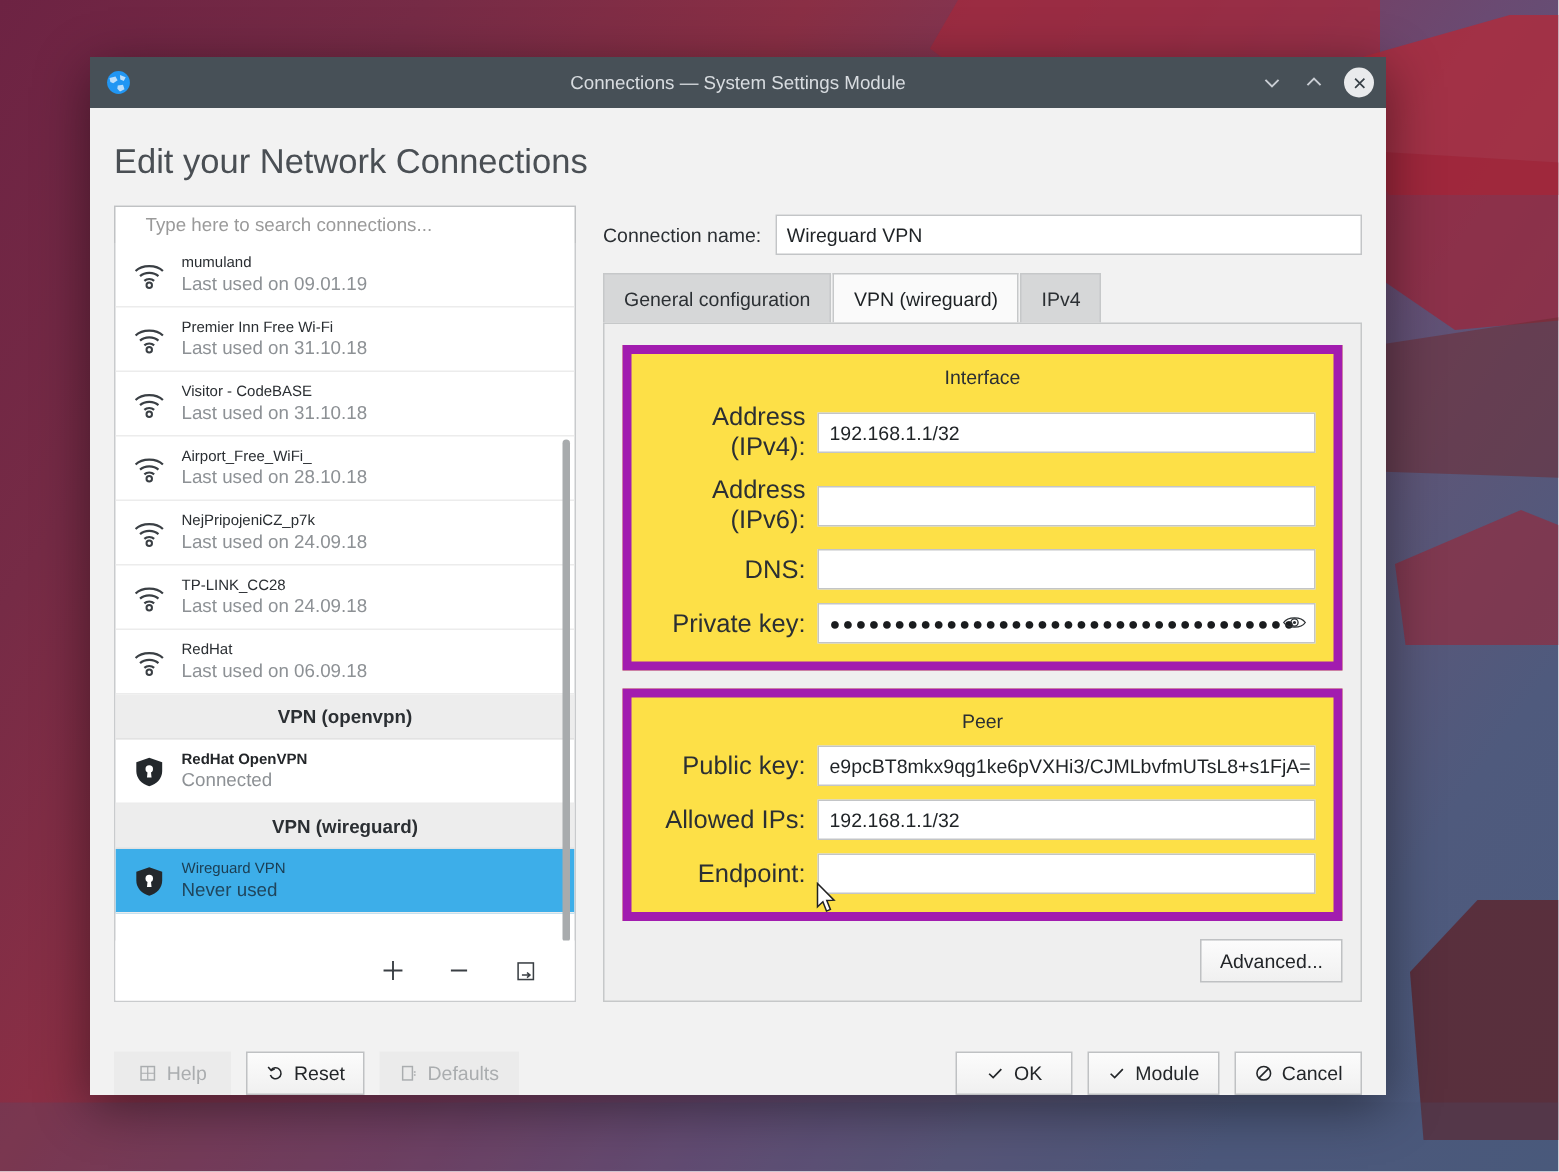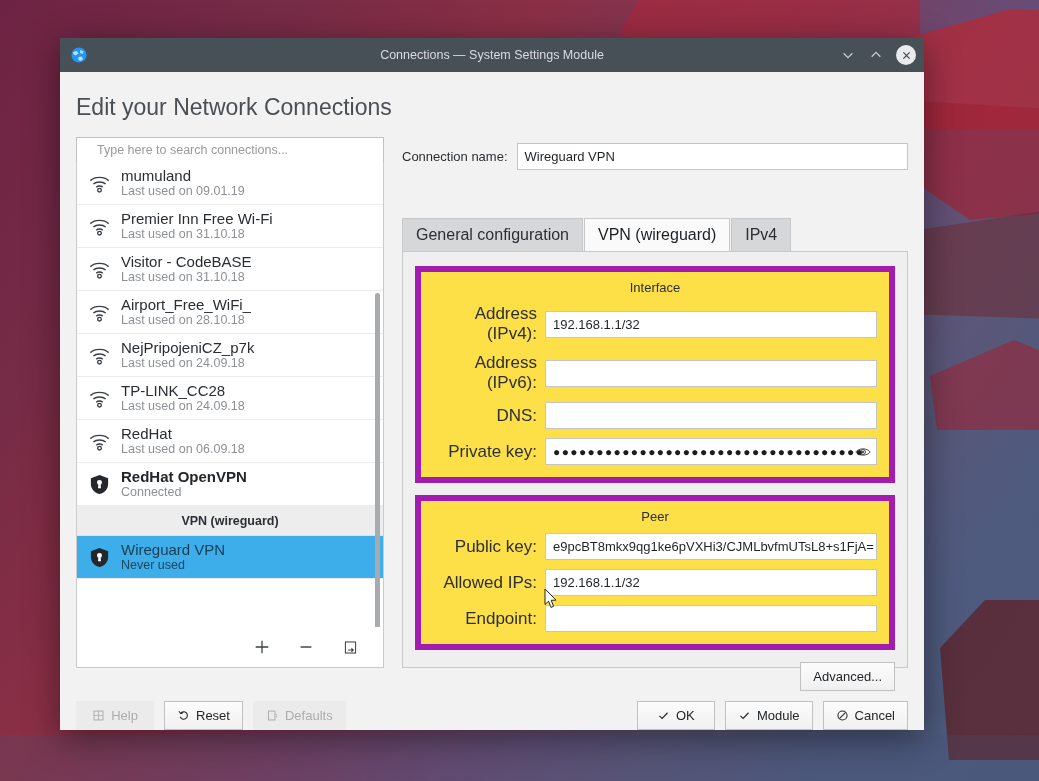--- a/index.html
+++ b/index.html
@@ -164,21 +164,21 @@
     display: flex;
     align-items: center;
     height: 43px;
     padding: 0 8px 0 10px;
     border-bottom: 1px solid #ececec;
     gap: 9px;
   }
   .conn-item.selected { background: #3daee9; }
   .conn-icon { width: 25px; flex: 0 0 25px; display:flex; align-items:center; justify-content:center; }
   .conn-texts { display: flex; flex-direction: column; justify-content: center; line-height: 1.18; overflow: hidden; }
-  .conn-name { font-size: 15px; color: #2a2e32; white-space: nowrap; }
+  .conn-name { font-size: 10px; color: #2a2e32; white-space: nowrap; }
   .conn-sub  { font-size: 12.5px; color: #8d9195; white-space: nowrap; }
   .conn-item.selected .conn-name { color: #1b3d52; }
   .conn-item.selected .conn-sub  { color: #20465d; }
   .conn-item.bold .conn-name { font-weight: bold; color: #232629; }
 
   .group-header {
     height: 30px;
     background: #ededed;
     border-bottom: 1px solid #e2e2e2;
     display: flex;
@@ -239,27 +239,26 @@
     align-items: center;
   }
   #conn-name-field { flex: 1; }
 
   #tabbar { display: flex; align-items: flex-end; }
   .tab {
     height: 26px;
     padding: 16px 13px;
     display: flex;
     align-items: center;
-    font-size: 16px;
+    font-size: 13px;
     color: #2b2f33;
     background: #d6d7d8;
     border: 1px solid #c6c8c9;
     border-bottom: none;
     margin-right: 1px;
-    margin-top: 36px;
   }
   .tab.active {
     background: #fafafa;
     height: 29px;
     color: #1d2124;
   }
 
   #tabpanel {
     flex: 1;
     border: 1px solid #c6c8c9;
@@ -502,20 +501,21 @@
                     <path d="M8.6 15.9 C10.4 14.2 13.6 14.2 15.4 15.9" fill="none" stroke="#3a3f44" stroke-width="1.5"></path>
                     <circle cx="12" cy="19" r="1.9" fill="none" stroke="#3a3f44" stroke-width="1.4"></circle>
                   </svg>
                 </span>
                 <span class="conn-texts">
                   <span class="conn-name">RedHat</span>
                   <span class="conn-sub">Last used on 06.09.18</span>
                 </span>
               </div>
 
+              <div class="group-header">VPN (openvpn)</div>
 
               <div class="conn-item bold">
                 <span class="conn-icon">
                   <svg viewBox="0 0 24 24" width="23" height="23">
                     <path d="M12 2.2 L21 5.4 V11.5 C21 16.8 17.2 20.6 12 22 C6.8 20.6 3 16.8 3 11.5 V5.4 Z" fill="#23282c"></path>
                     <circle cx="12" cy="10" r="2.6" fill="#ffffff"></circle>
                     <path d="M10.9 11.4 h2.2 l0.5 4.6 h-3.2 Z" fill="#ffffff"></path>
                   </svg>
                 </span>
                 <span class="conn-texts">

